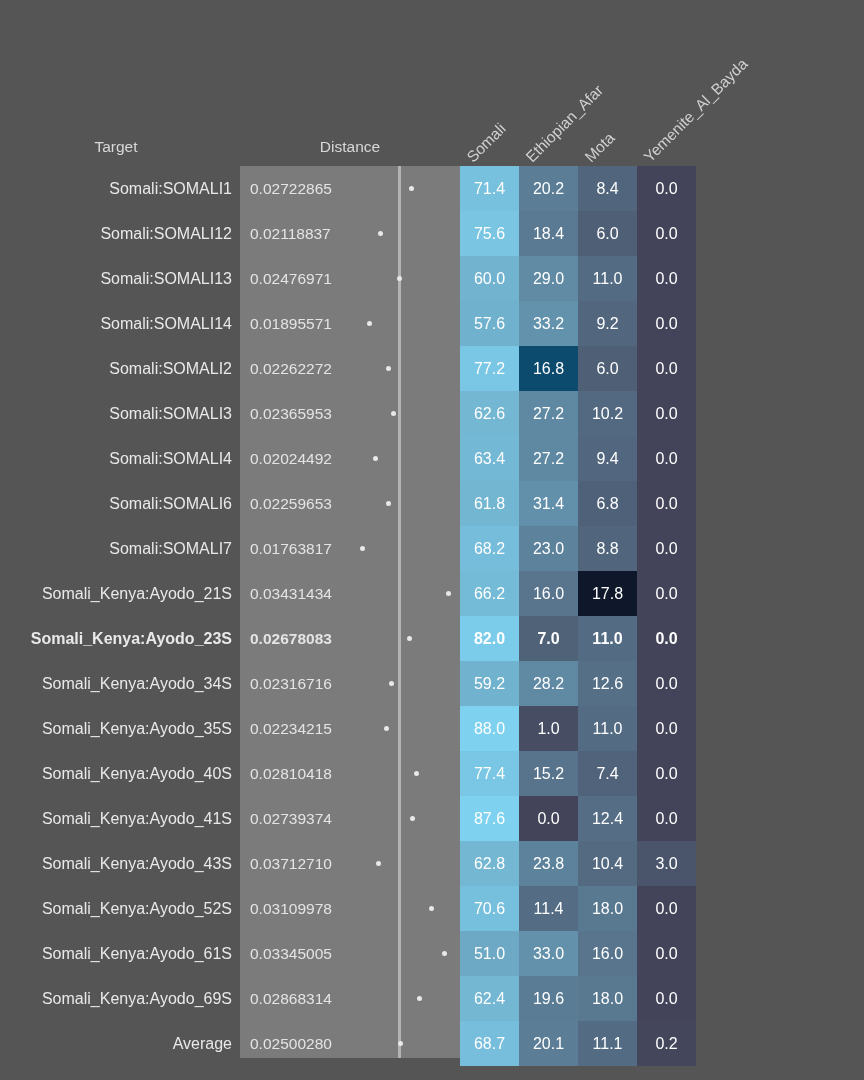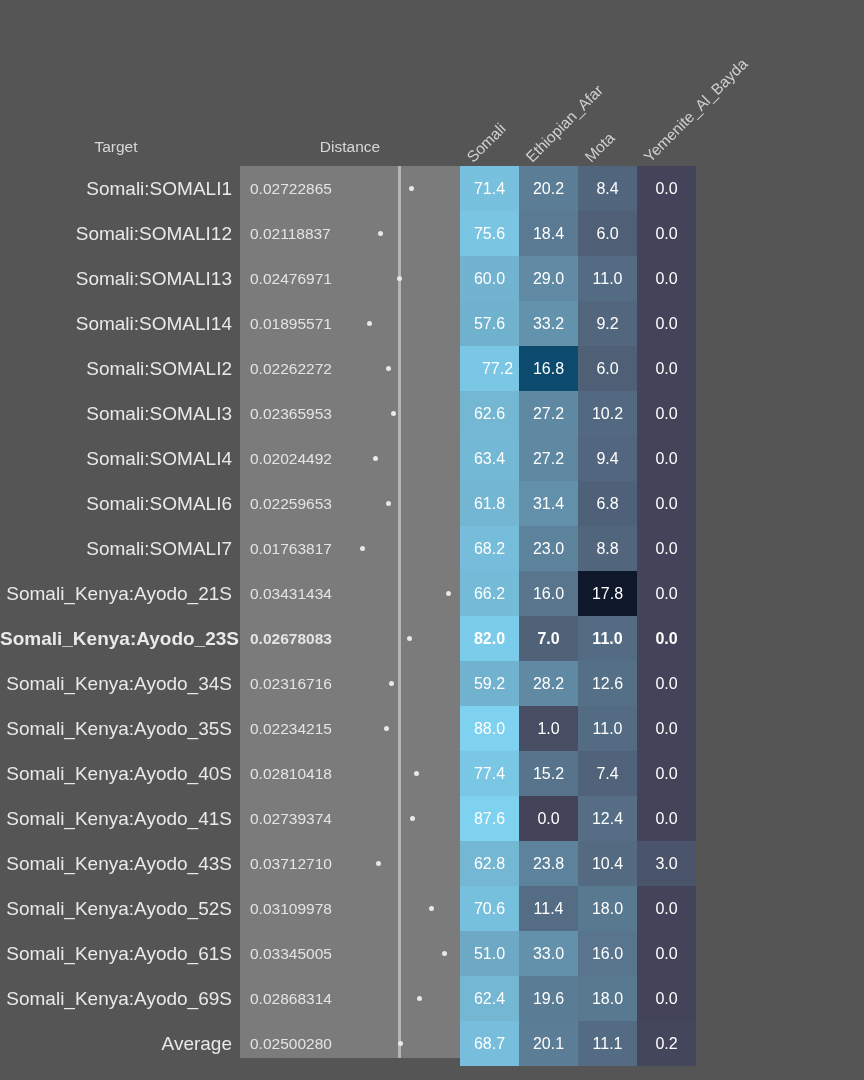--- a/index.html
+++ b/index.html
@@ -72,21 +72,21 @@
     height: 45px;
   }
   .rowlabel {
     position: absolute;
     left: 0; top: 0;
     width: 232px;
     height: 45px;
     line-height: 45px;
     text-align: right;
     color: #e9e9e9;
-    font-size: 19px;
+    font-size: 16px;
     white-space: nowrap;
   }
   .rowdist {
     position: absolute;
     left: 250px; top: 0;
     height: 45px;
     line-height: 45px;
     text-align: center;
     color: #e4e4e4;
     font-size: 15.5px;
@@ -166,21 +166,21 @@
         <div class="dot" style="left: 366.795px;"></div>
         <div class="cell" style="left: 460px; background: rgb(112, 177, 205);">57.6</div>
         <div class="cell" style="left: 519px; background: rgb(99, 146, 172);">33.2</div>
         <div class="cell" style="left: 578px; background: rgb(82, 103, 126); text-align: center;">9.2</div>
         <div class="cell" style="left: 637px; background: rgb(67, 68, 89);">0.0</div>
       </div>
       <div class="row" style="top: 346px;">
         <div class="rowlabel">Somali:SOMALI2</div>
         <div class="rowdist">0.02262272</div>
         <div class="dot" style="left: 385.706px;"></div>
-        <div class="cell" style="left: 460px; background: rgb(121, 199, 228); padding-left: 8px;">77.2</div>
+        <div class="cell" style="left: 460px; background: rgb(121, 199, 228);">77.2</div>
         <div class="cell" style="left: 519px; background: #0c4a6e;">16.8</div>
         <div class="cell" style="left: 578px; background: rgb(78, 95, 118);">6.0</div>
         <div class="cell" style="left: 637px; background: rgb(67, 68, 89);">0.0</div>
       </div>
       <div class="row" style="top: 391px;">
         <div class="rowlabel">Somali:SOMALI3</div>
         <div class="rowdist">0.02365953</div>
         <div class="dot" style="left: 391.053px;"></div>
         <div class="cell" style="left: 460px; background: rgb(115, 183, 211);">62.6</div>
         <div class="cell" style="left: 519px; background: rgb(95, 137, 162);">27.2</div>

